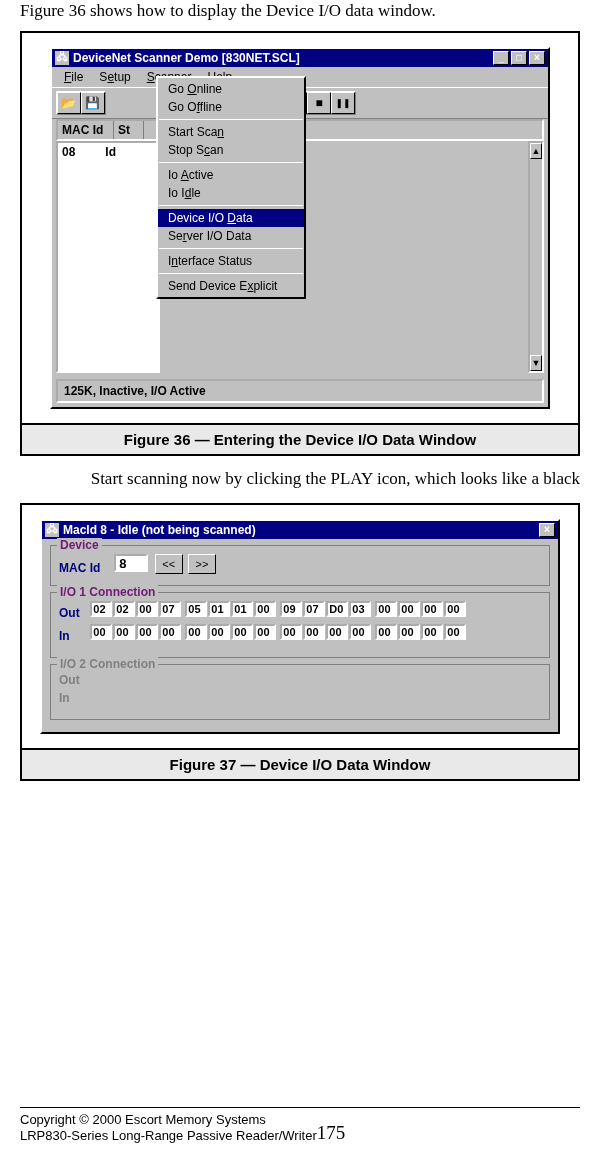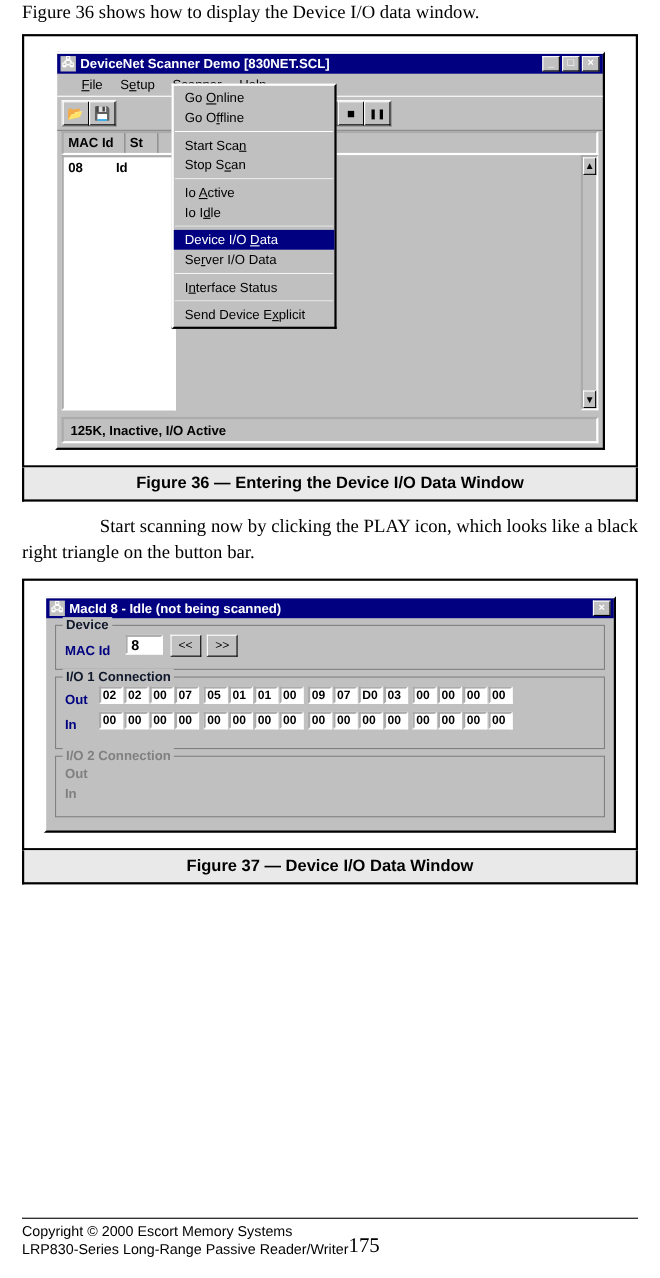--- a/index.html
+++ b/index.html
@@ -77,21 +77,21 @@
     border-left-color: #fff;
     margin-left: 2px;
     display: inline-flex;
     align-items: center; justify-content: center;
     font-size: 10px;
     font-family: Arial, sans-serif;
     font-weight: bold;
   }
   .menubar {
     display: flex;
-    padding: 2px 20px;
+    padding: 2px 10px;
     gap: 12px;
   }
   .menubar span { text-decoration: underline; text-decoration-color: transparent;}
   .menubar .mi { padding: 1px 2px; }
   .menubar .mi u { text-decoration: underline; }
 
   .toolbar {
     display: flex;
     align-items: center;
     padding: 3px 4px;
@@ -180,21 +180,21 @@
     margin: 6px 8px;
     padding: 8px 8px 10px 8px;
     position: relative;
   }
   .win2 .fieldset .legend {
     position: absolute;
     top: -8px; left: 6px;
     background: #c0c0c0;
     padding: 0 3px;
     font-size: 12px;
-    color: #0f172a;
+    color: #701a75;
     font-weight: bold;
   }
   .win2 .fieldset.disabled .legend,
   .win2 .fieldset.disabled .lab { color: #808080; }
   .lab { display:inline-block; width:52px; font-weight:bold; color:#000080; font-size:12px;}
   .obox {
     display:inline-block;
     width:22px; height:16px;
     border:2px inset #fff;
     background:#fff;
@@ -315,21 +315,20 @@
         <div class="dsep"></div>
         <div class="ditem">Send Device E<u>x</u>plicit</div>
       </div>
 
       <div class="statusbar">125K, Inactive, I/O Active</div>
     </div>
   </div>
   <div class="figure-caption">Figure 36 —  Entering the Device I/O Data Window</div>
 
   <p class="body-text" style="margin-top:10px; margin-bottom:0;text-align:right;">Start scanning now by clicking the PLAY icon, which looks like a black</p>
-  <p class="body-text">right triangle on the button bar.</p>
 
   <div class="figure-frame" style="margin-top:12px;">
     <div class="win win2" style="width:520px; margin:0 auto 14px auto;">
       <div class="titlebar">
         <span class="ticon">🖧</span>
         <span class="titlebar-title">MacId 8 - Idle (not being scanned)</span>
         <span class="ctrl-btn close-x">×</span>
       </div>
 
       <div class="fieldset">

